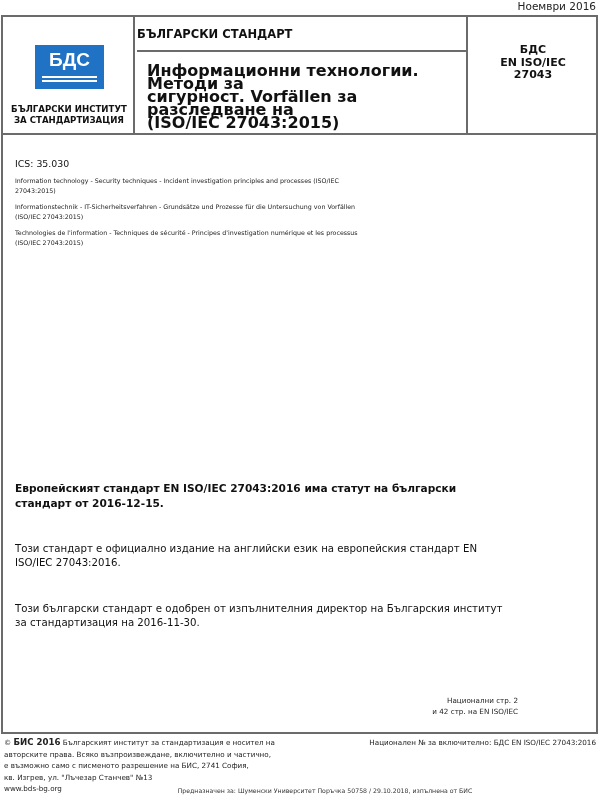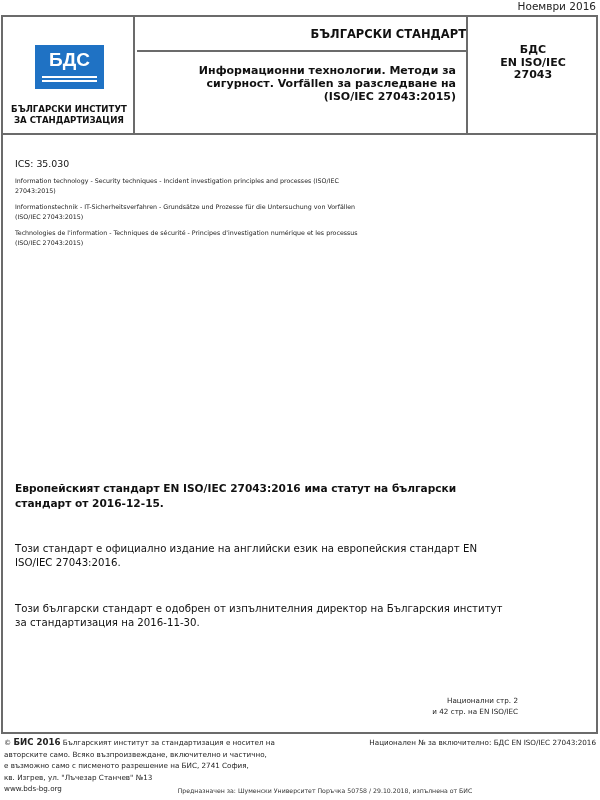--- a/index.html
+++ b/index.html
@@ -24,25 +24,25 @@
     .logo-line.l1 { top: 31px; }
     .logo-line.l2 { top: 35px; }
     .org-name {
       position: absolute; left: 0; width: 132px; top: 87px; text-align: center;
       font-size: 8.6px; font-weight: bold; line-height: 11px; color: #111;
     }
 
     .mid-cell { position: absolute; left: 134px; top: 0; width: 331px; height: 116px; border-right: 2px solid #6b6b6b; }
     .mid-title {
       position: absolute; left: 0; top: 0; width: 100%; height: 35px; border-bottom: 2px solid #6b6b6b;
-      text-align: right; font-weight: bold; font-size: 11.5px; line-height: 34px;
+      text-align: left; font-weight: bold; font-size: 11.5px; line-height: 34px;
     }
     .mid-sub {
-      position: absolute; left: 0; top: 47px; width: 100%; text-align: right;
-      font-weight: bold; font-size: 11px; line-height: 13px; padding: 0 10px;
+      position: absolute; left: 0; top: 47px; width: 100%; text-align: left;
+      font-weight: bold; font-size: 16px; line-height: 13px; padding: 0 10px;
     }
 
     .code-cell { position: absolute; left: 467px; top: 0; width: 126px; height: 116px; text-align: center; }
     .code-cell div { font-weight: bold; font-size: 11px; line-height: 12.5px; }
     .code-cell .c1 { margin-top: 27px; }
 
     .body { position: absolute; left: 0; top: 118px; width: 519px; height: 597px; }
     .ics { position: absolute; left: 12px; top: 23px; font-size: 9.4px; }
     .titles { position: absolute; left: 12px; top: 41px; width: 360px; }
     .titles p { font-size: 6.3px; line-height: 9.5px; margin-bottom: 7px; color: #222; }
@@ -113,21 +113,21 @@
     </div>
   </div>
 </div>
 
 <div class="footer-left">
   <div>
     <span>©</span>
     <b>БИС 2016</b>
     <span>Българският институт за стандартизация е носител на</span>
   </div>
-  <div>авторските само. Всяко възпроизвеждане, включително и частично,</div>
+  <div>авторските права. Всяко възпроизвеждане, включително и частично,</div>
   <div>е възможно само с писменото разрешение на БИС, 2741 София,</div>
   <div>кв. Изгрев, ул. "Лъчезар Станчев" №13</div>
   <div>www.bds-bg.org</div>
 </div>
 
 <div class="footer-right">Национален № за включително: БДС EN ISO/IEC 27043:2016</div>
 
 <div class="footer-bottom">Предназначен за: Шуменски Университет  Поръчка 50758 / 29.10.2018, изпълнена от БИС</div>
 
 </body></html>

